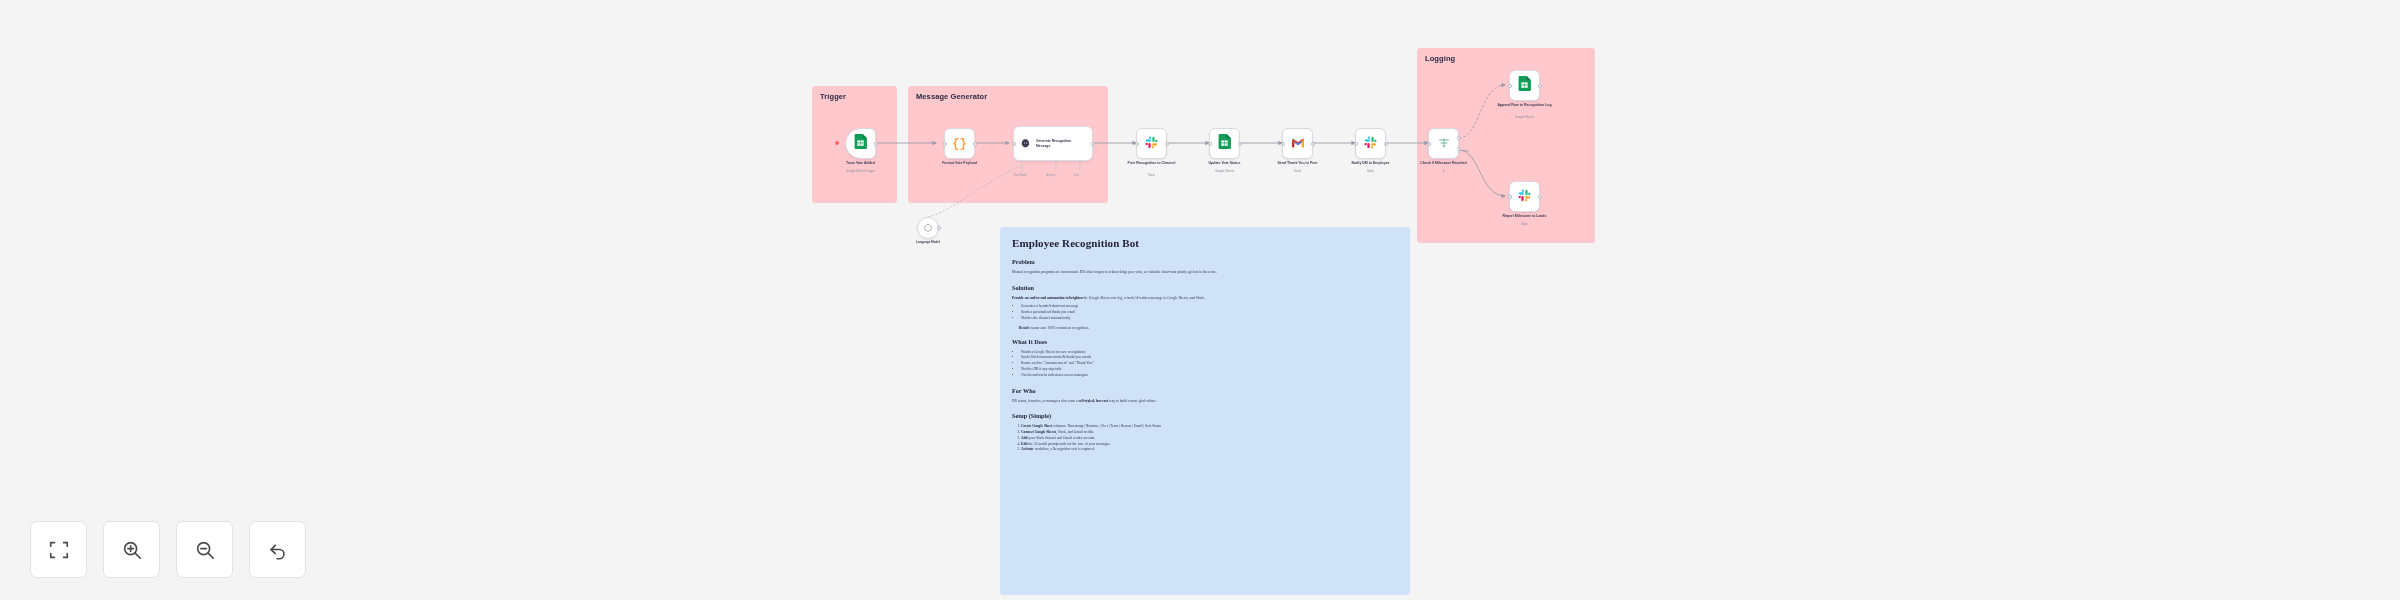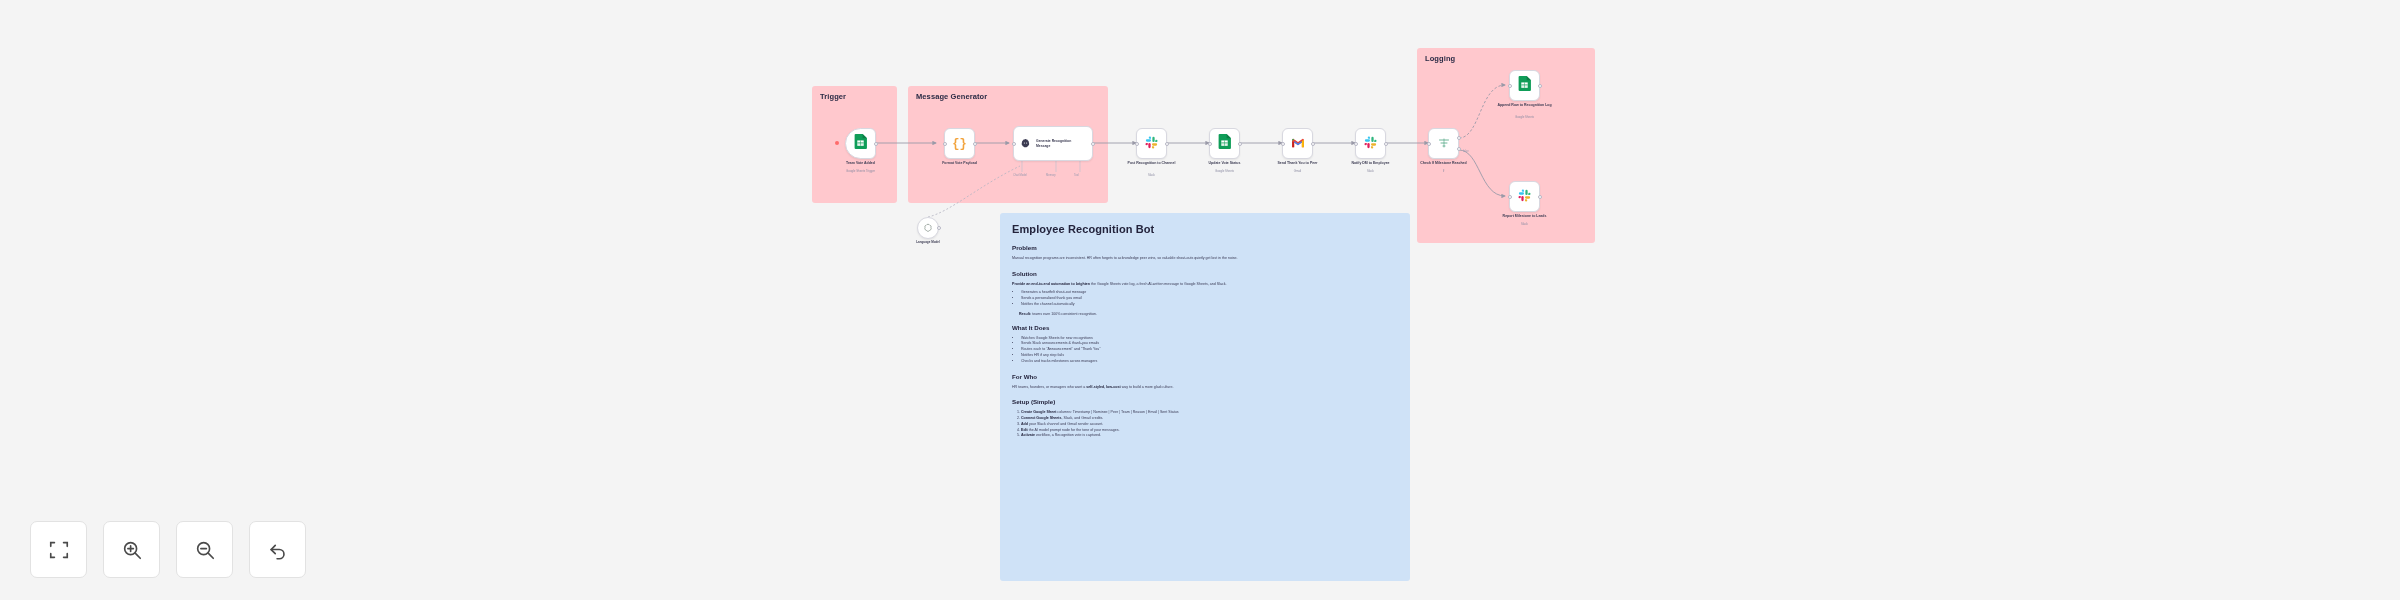--- a/index.html
+++ b/index.html
@@ -345,21 +345,21 @@
         <path d="M15 18.9a2.1 2.1 0 1 1-2.1 2.1v-2.1H15z" fill="#ecb22e"></path>
         <path d="M15 17.8a2.1 2.1 0 0 1 0-4.2h5.3a2.1 2.1 0 0 1 0 4.2H15z" fill="#ecb22e"></path>
       </svg>
     </span>
     <span class="port in"></span>
     <span class="port out"></span>
     <div class="node-label">Report Milestone to Leads</div>
     <div class="node-sub">Slack</div>
   </div>
 
-  <div class="doc-sticky" style="left:1000px; top:213px; width:410px; height:368px;">
+  <div class="doc-sticky" style="left:1000px; top:227px; width:410px; height:368px;font-family:Liberation Serif, serif;">
 
     <div class="doc-h1">Employee Recognition Bot</div>
 
     <div class="doc-h2">Problem</div>
     <div class="doc-p">Manual recognition programs are inconsistent. HR often forgets to acknowledge peer wins, so valuable shout-outs quietly get lost in the noise.</div>
 
     <div class="doc-h2">Solution</div>
     <div class="doc-p">
       <b>Provide an end-to-end automation to brighten</b><span> the Google Sheets vote log, a fresh AI-written message to Google Sheets, and Slack.</span>
     </div>

